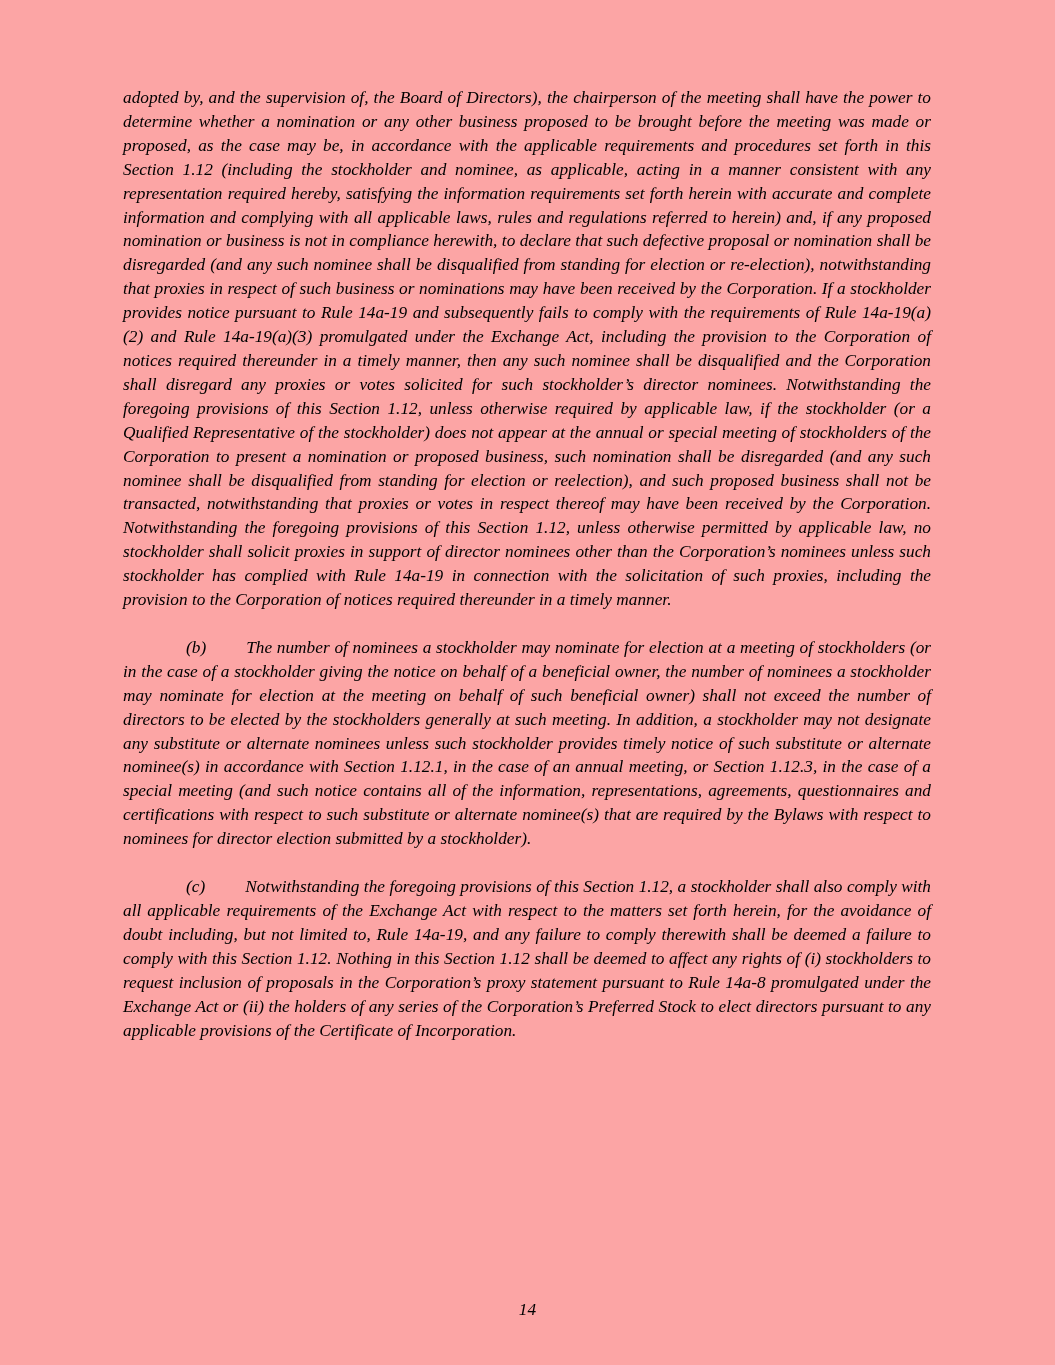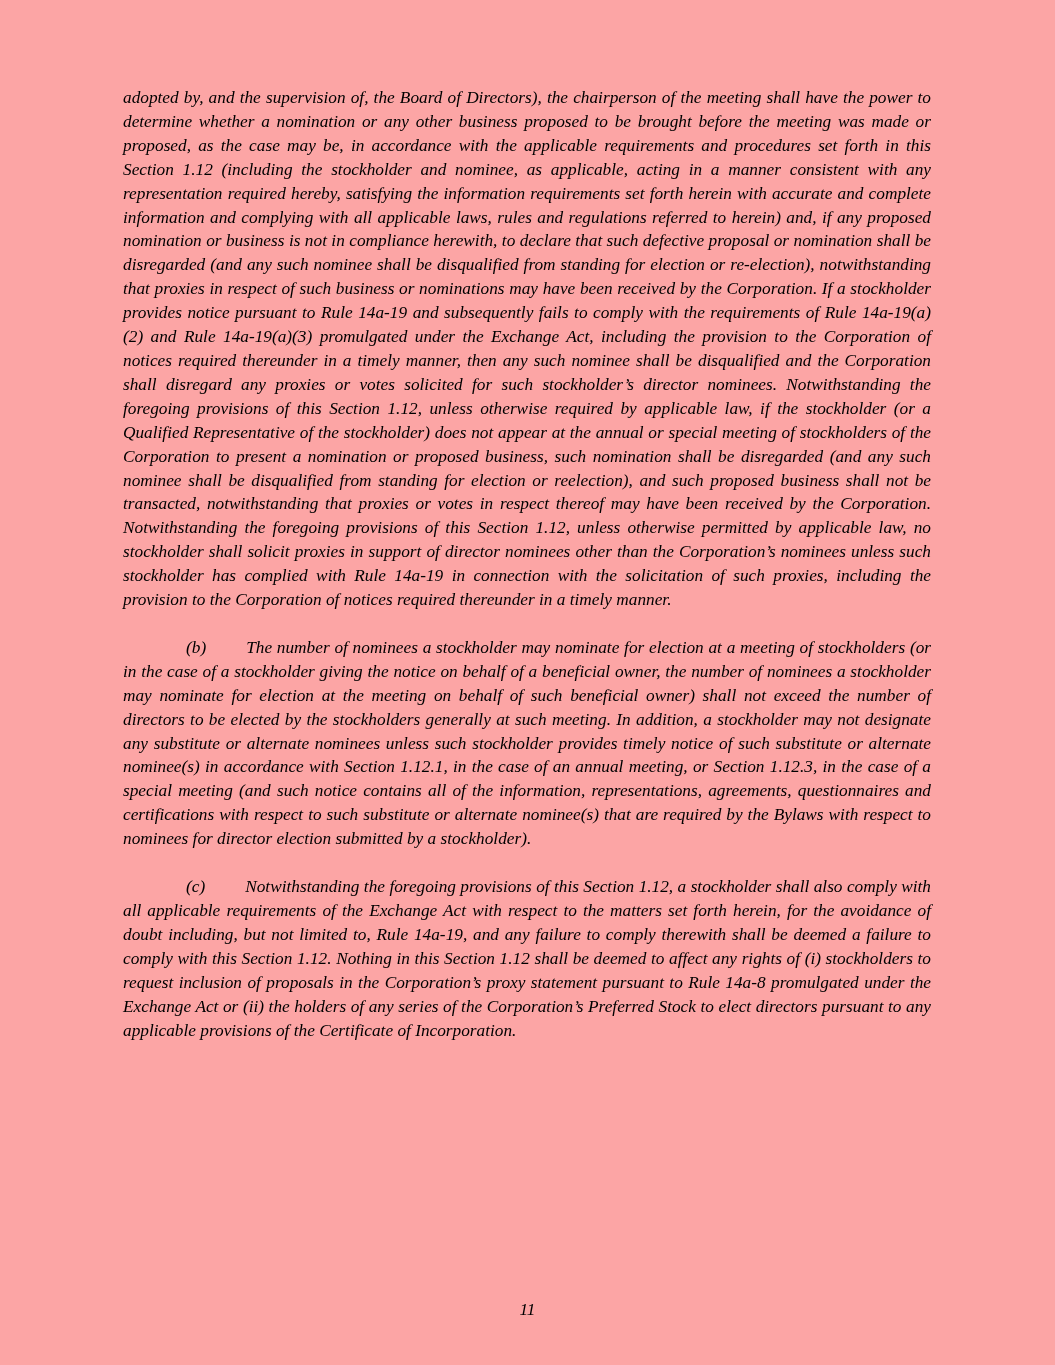--- a/index.html
+++ b/index.html
@@ -53,14 +53,14 @@
   <div class="content">
 
     <p class="para">adopted by, and the supervision of, the Board of Directors), the chairperson of the meeting shall have the power to determine whether a nomination or any other business proposed to be brought before the meeting was made or proposed, as the case may be, in accordance with the applicable requirements and procedures set forth in this Section 1.12 (including the stockholder and nominee, as applicable, acting in a manner consistent with any representation required hereby, satisfying the information requirements set forth herein with accurate and complete information and complying with all applicable laws, rules and regulations referred to herein) and, if any proposed nomination or business is not in compliance herewith, to declare that such defective proposal or nomination shall be disregarded (and any such nominee shall be disqualified from standing for election or re-election), notwithstanding that proxies in respect of such business or nominations may have been received by the Corporation.  If a stockholder provides notice pursuant to Rule 14a-19 and subsequently fails to comply with the requirements of Rule 14a-19(a)(2) and Rule 14a-19(a)(3) promulgated under the Exchange Act, including the provision to the Corporation of notices required thereunder in a timely manner, then any such nominee shall be disqualified and the Corporation shall disregard any proxies or votes solicited for such stockholder’s director nominees.  Notwithstanding the foregoing provisions of this Section 1.12, unless otherwise required by applicable law, if the stockholder (or a Qualified Representative of the stockholder) does not appear at the annual or special meeting of stockholders of the Corporation to present a nomination or proposed business, such nomination shall be disregarded (and any such nominee shall be disqualified from standing for election or reelection), and such proposed business shall not be transacted, notwithstanding that proxies or votes in respect thereof may have been received by the Corporation.  Notwithstanding the foregoing provisions of this Section 1.12, unless otherwise permitted by applicable law, no stockholder shall solicit proxies in support of director nominees other than the Corporation’s nominees unless such stockholder has complied with Rule 14a-19 in connection with the solicitation of such proxies, including the provision to the Corporation of notices required thereunder in a timely manner.</p>
 
     <p class="para indent"><span class="label">(b)</span><span class="tab"></span><span>The number of nominees a stockholder may nominate for election at a meeting of stockholders (or in the case of a stockholder giving the notice on behalf of a beneficial owner, the number of nominees a stockholder may nominate for election at the meeting on behalf of such beneficial owner) shall not exceed the number of directors to be elected by the stockholders generally at such meeting.  In addition, a stockholder may not designate any substitute or alternate nominees unless such stockholder provides timely notice of such substitute or alternate nominee(s) in accordance with Section 1.12.1, in the case of an annual meeting, or Section 1.12.3, in the case of a special meeting (and such notice contains all of the information, representations, agreements, questionnaires and certifications with respect to such substitute or alternate nominee(s) that are required by the Bylaws with respect to nominees for director election submitted by a stockholder).</span></p>
 
     <p class="para indent"><span class="label">(c)</span><span class="tab"></span><span>Notwithstanding the foregoing provisions of this Section 1.12, a stockholder shall also comply with all applicable requirements of the Exchange Act with respect to the matters set forth herein, for the avoidance of doubt including, but not limited to, Rule 14a-19, and any failure to comply therewith shall be deemed a failure to comply with this Section 1.12.  Nothing in this Section 1.12 shall be deemed to affect any rights of (i) stockholders to request inclusion of proposals in the Corporation’s proxy statement pursuant to Rule 14a-8 promulgated under the Exchange Act or (ii) the holders of any series of the Corporation’s Preferred Stock to elect directors pursuant to any applicable provisions of the Certificate of Incorporation.</span></p>
 
   </div>
 
-  <div class="page-number">11</div>
+  <div class="page-number">14</div>
 </div>
 
 </body></html>

